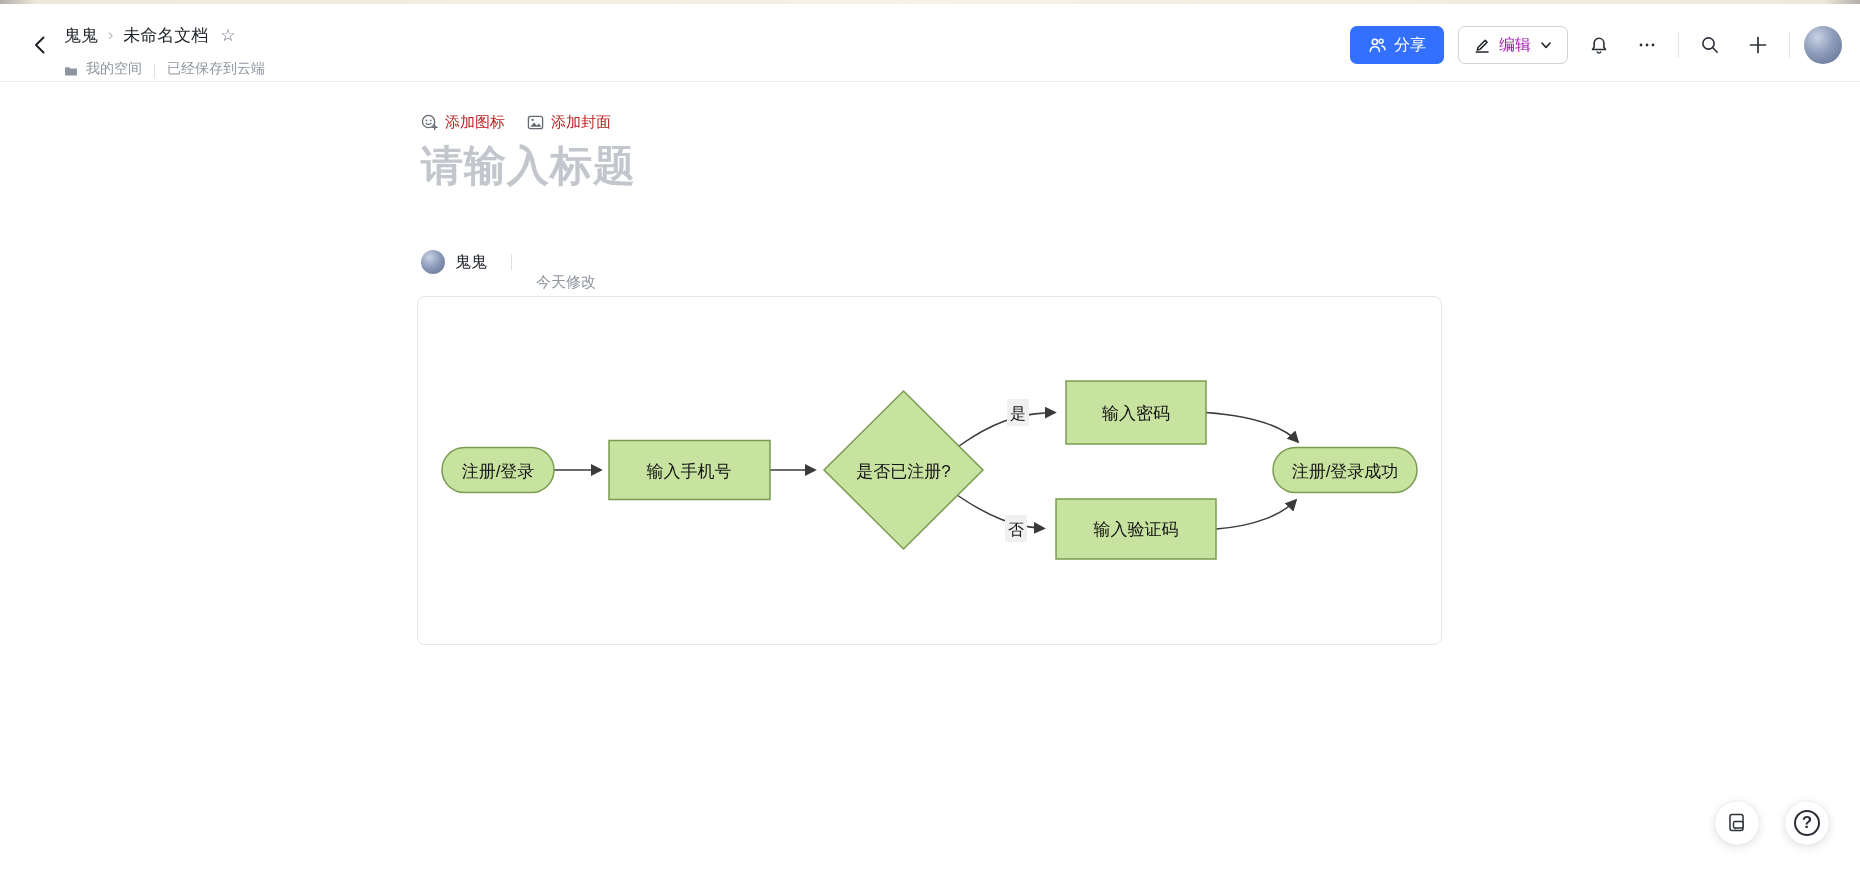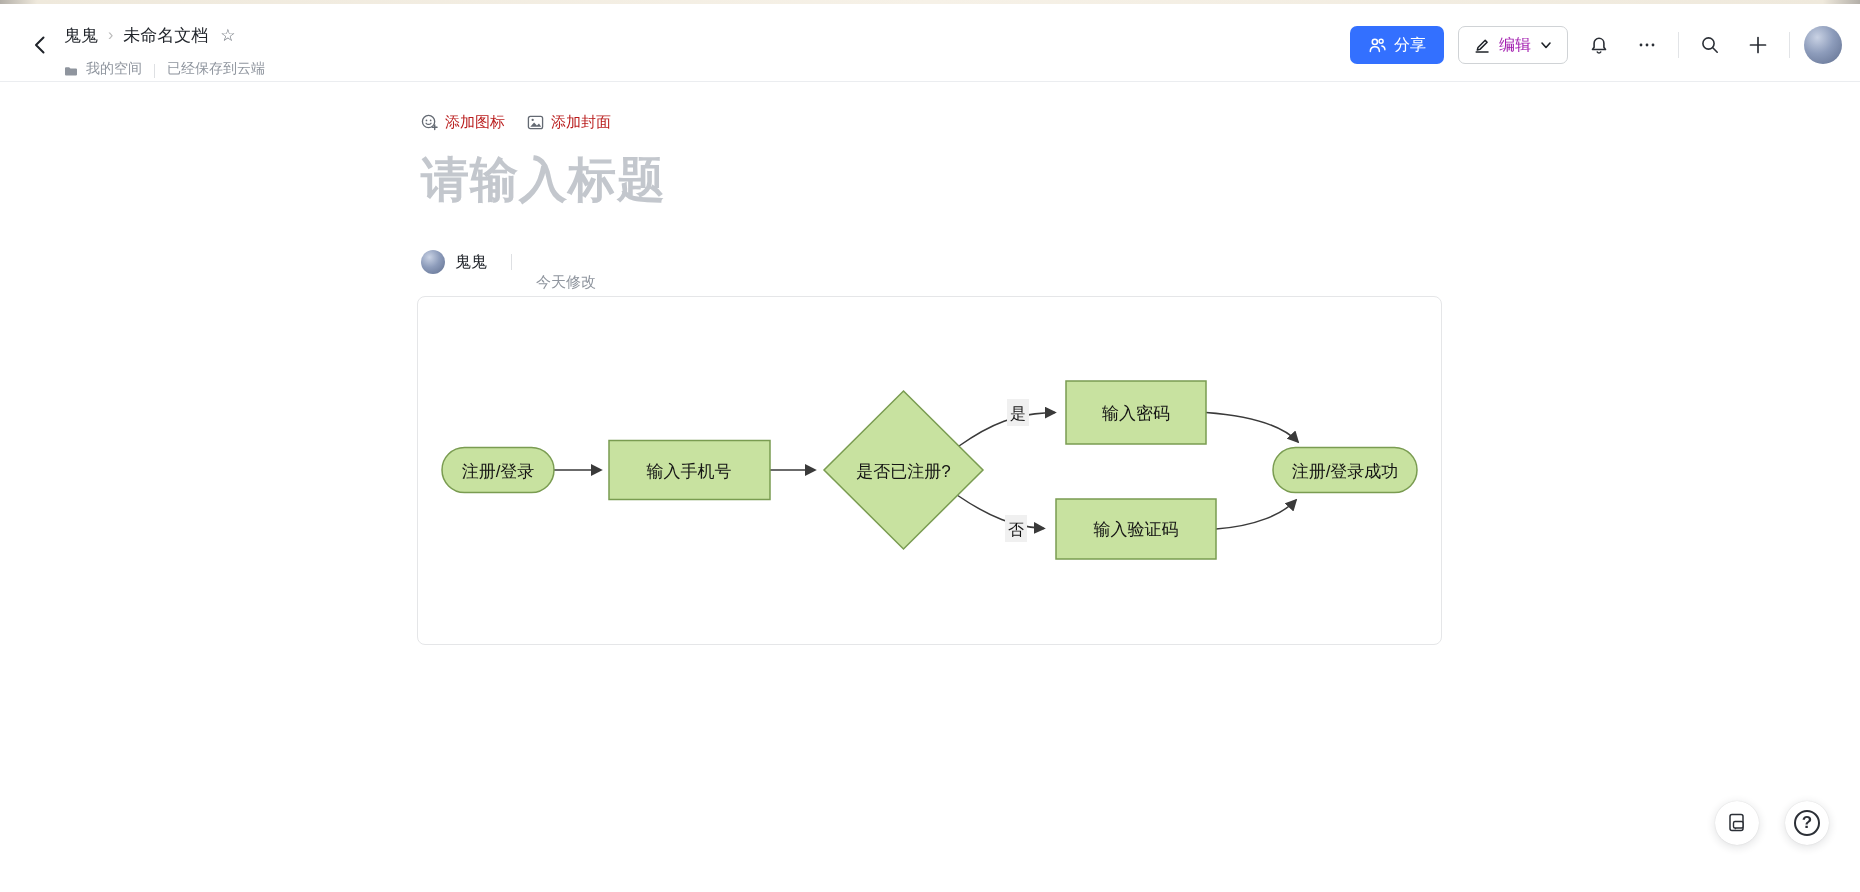--- a/index.html
+++ b/index.html
@@ -31,21 +31,21 @@
   .icon-btn { width:34px; height:34px; border:none; background:none; cursor:pointer;
     display:flex; align-items:center; justify-content:center; color:#2b2f36; }
   .v-div { width:1px; height:26px; background:#e2e4e7; }
   .avatar { width:38px; height:38px; border-radius:50%; cursor:pointer; border:none;
     background:radial-gradient(circle at 35% 30%, #c9d2e4 0%, #8d9cbb 45%, #5f6e8e 100%); }
 
   
   .doc-tools { position:absolute; left:421px; top:113px; display:flex; align-items:center; gap:22px; }
   .tool-btn { display:flex; align-items:center; gap:7px; border:none; background:none; cursor:pointer;
     font-size:15px; color:#b91c1c; }
-  .doc-title { position:absolute; left:421px; top:148px; font-size:48px; font-weight:700;
+  .doc-title { position:absolute; left:421px; top:138px; font-size:42px; font-weight:700;
     color:#c3c7cd; letter-spacing:1px; cursor:text; }
   .author-row { position:absolute; left:421px; top:232px; display:flex; align-items:center; gap:10px; }
   .author-avatar { width:24px; height:24px; border-radius:50%;
     background:radial-gradient(circle at 35% 30%, #c9d2e4 0%, #8d9cbb 45%, #5f6e8e 100%); }
   .author-name { font-size:16px; color:#1f2329; }
   .author-div { width:1px; height:16px; background:#dee0e3; margin:0 14px; }
   .modified { font-size:15px; color:#8f959e;margin-top:41px; }
 
   
   .chart-card { position:absolute; left:417px; top:296px; width:1025px; height:349px;

